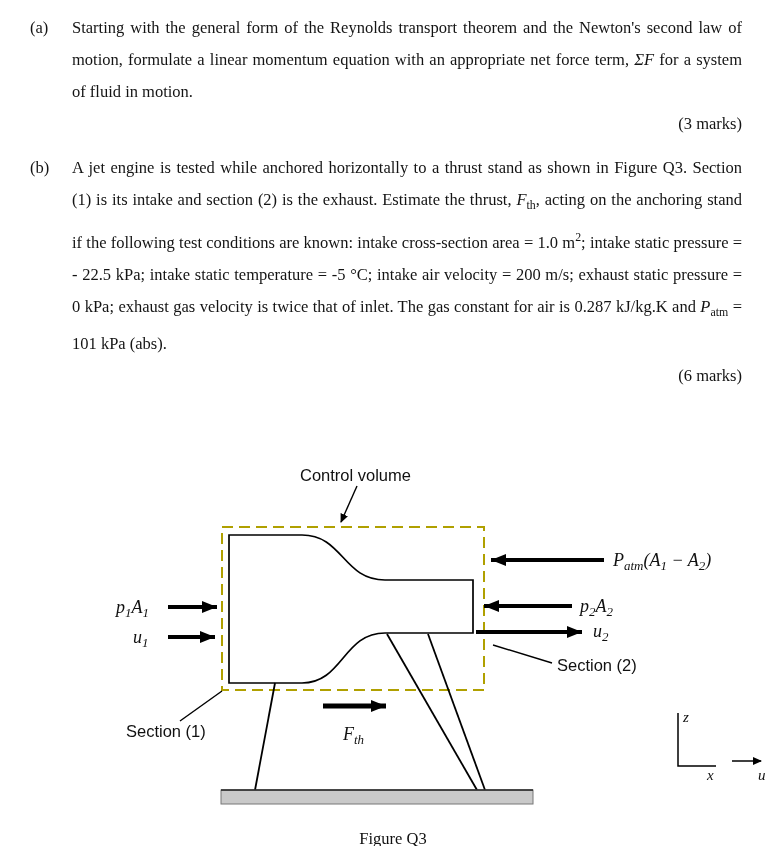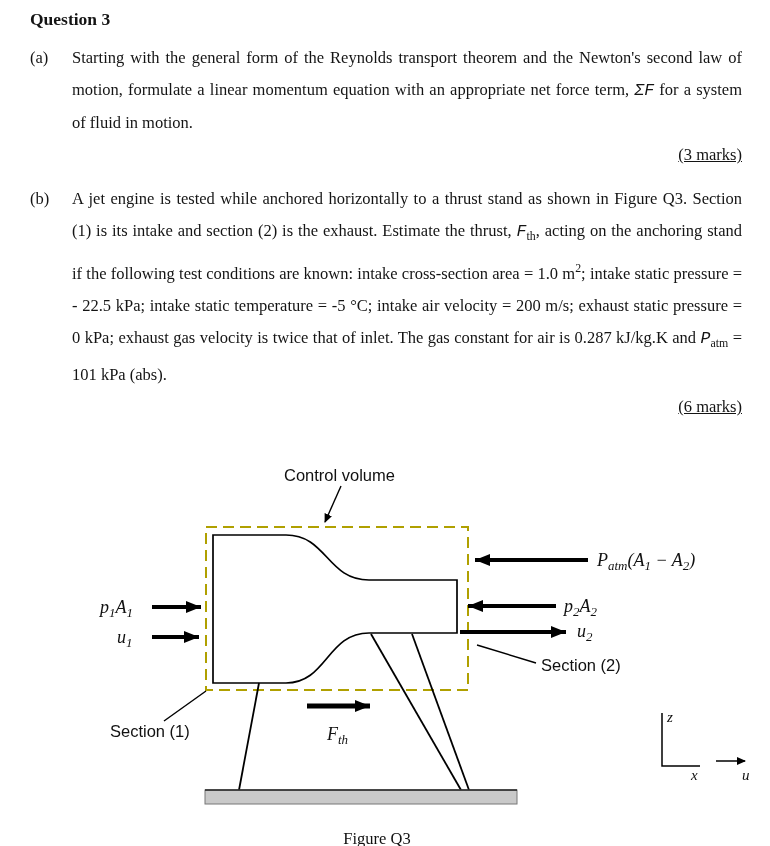--- a/index.html
+++ b/index.html
@@ -8,37 +8,36 @@
     position:relative; width:770px; height:846px; background:#fff;
     font-family:"Liberation Serif", serif; color:#141414; overflow:hidden;
   }
   .q-title { font-size:17.5px; font-weight:bold; padding:9px 0 0 30px; }
   .part { display:flex; padding:0 28px 0 30px; }
   .part-a { margin-top:12px; }
   .part-b { margin-top:12px; }
   .part-label { width:42px; flex:none; font-size:16.5px; line-height:32px; }
   .part-body { flex:1; }
   .part-text { text-align:justify; font-size:16.5px; line-height:32px; }
-  .marks { text-align:right; font-size:16.5px; line-height:32px;text-decoration:underline; }
-  .seg-i { font-style:italic;font-family:Liberation Mono, monospace; }
+  .marks { text-align:right; font-size:16.5px; line-height:32px; }
+  .seg-i { font-style:italic; }
   .seg-sub { vertical-align:sub; font-size:72%; }
   .seg-sup { vertical-align:super; font-size:72%; }
-  .figure-wrap { position:absolute; top:446px; left:0; width:640px; height:400px;text-align:right; }
+  .figure-wrap { position:absolute; top:446px; left:16px; width:640px; height:400px;text-align:right; }
   svg text { fill:#111; }
   .fig-sans { font-family:"Liberation Sans", sans-serif; font-size:16.5px; font-style:normal; }
   .fig-math { font-family:"Liberation Serif", serif; font-style:italic; font-size:18px; }
   .fig-axis { font-family:"Liberation Serif", serif; font-style:italic; font-size:15px; }
   .fig-caption { font-family:"Liberation Serif", serif; font-size:16.5px; }
 </style>
 </head>
 <body>
 
 <div class="page">
 
-  <div class="q-title">Question 3</div>
 
   <section class="part part-a">
     <div class="part-label">(a)</div>
     <div class="part-body">
       <p class="part-text"><span>Starting with the general form of the Reynolds transport theorem and the Newton's second law of motion, formulate a linear momentum equation with an appropriate net force term, </span><span class="seg-i">ΣF</span><span> for a system of fluid in motion.</span></p>
       <div class="marks">(3 marks)</div>
     </div>
   </section>
 
   <section class="part part-b">

